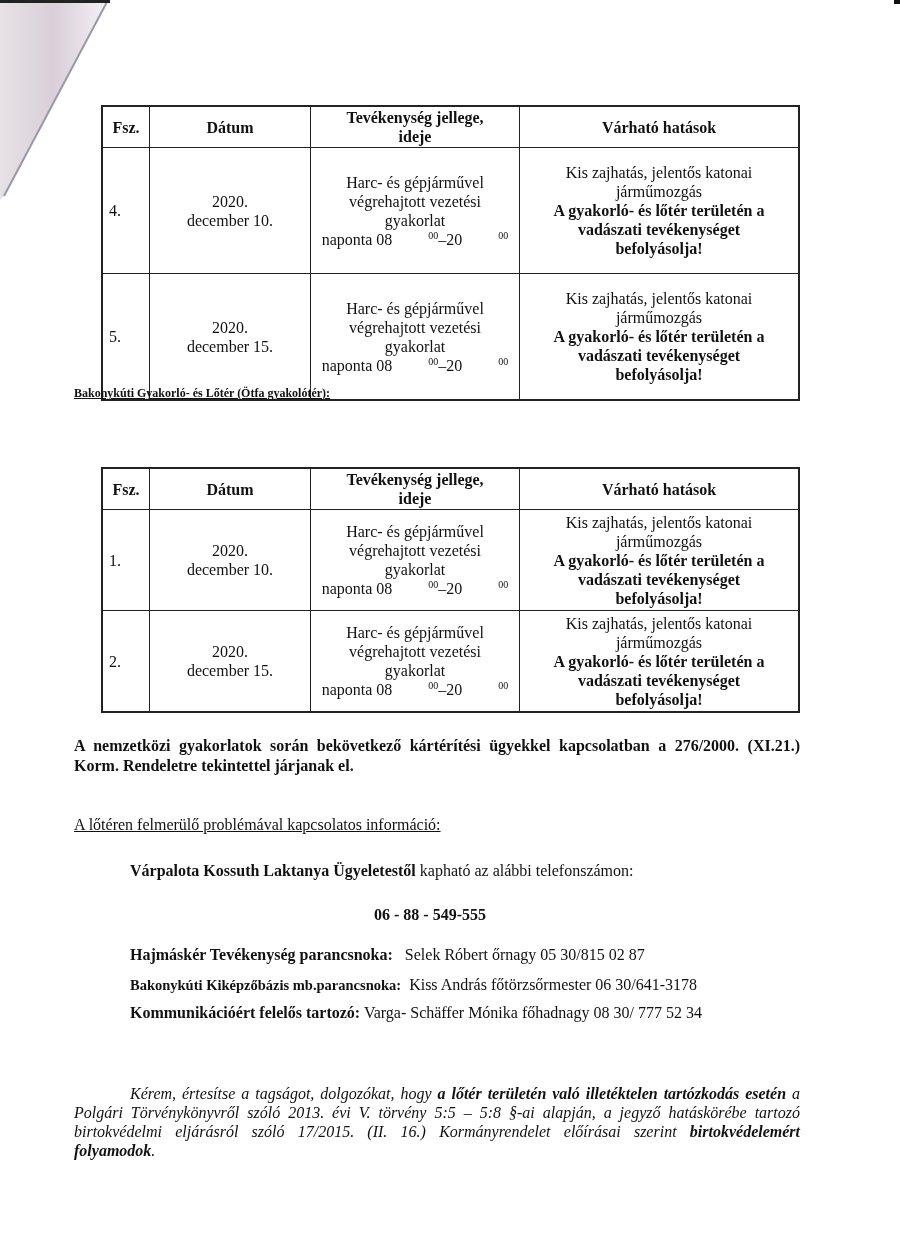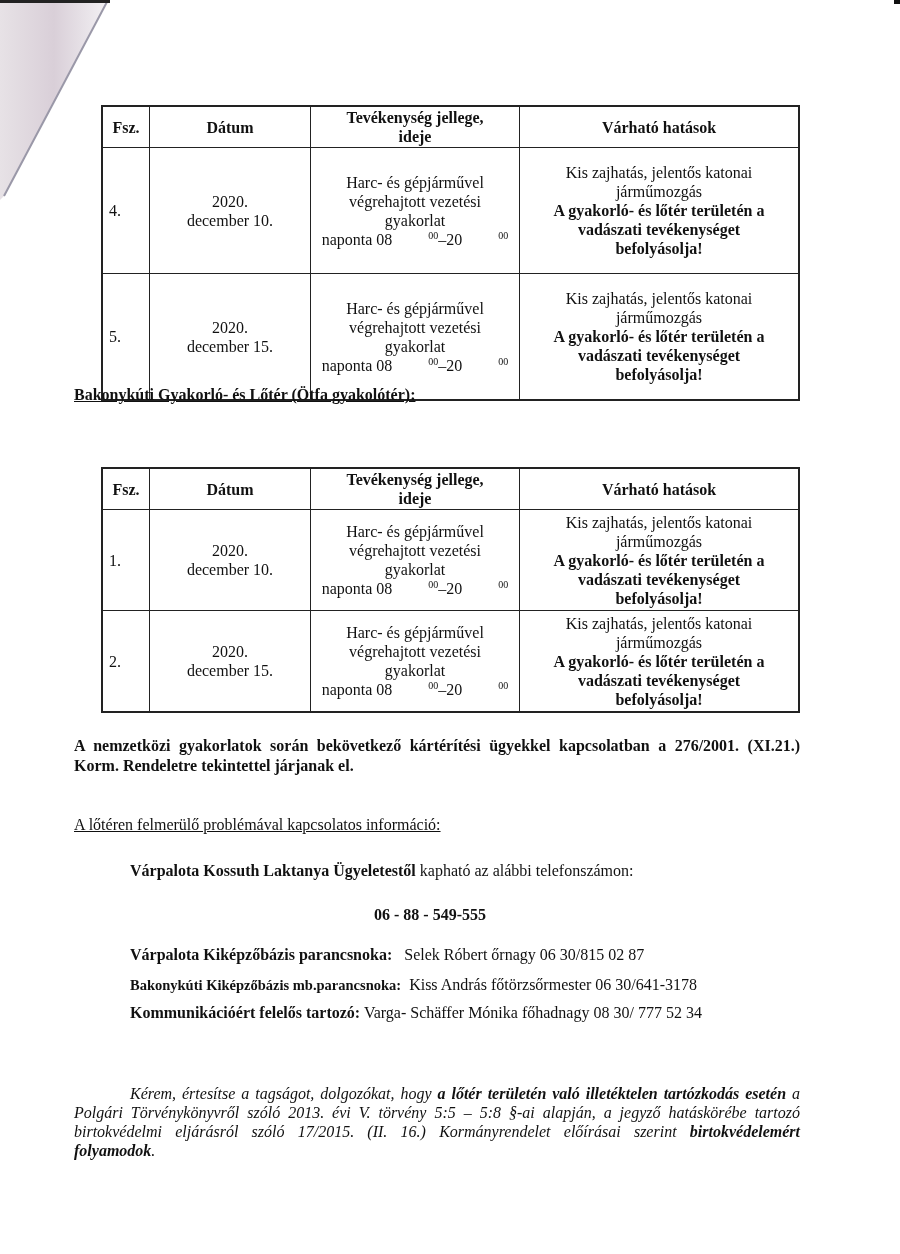--- a/index.html
+++ b/index.html
@@ -26,21 +26,21 @@
   table.sched td.num { text-align: left; padding-left: 6px; }
   .c1 { width: 38px; } .c2 { width: 152px; } .c3 { width: 200px; } .c4 { width: 270px; }
   .b { font-weight: bold; }
   sup { font-size: 10px; line-height: 0; vertical-align: 6px; padding-left: 36px; }
   .t1 { top: 66px; }
   .t1 td { height: 125px; }
   .t2 { top: 428px; }
   .t2 td { height: 100px; }
 
   .section-title {
-    position: absolute; left: 74px; top: 386px; font-size: 16px; font-weight: bold;
+    position: absolute; left: 74px; top: 386px; font-size: 12px; font-weight: bold;
     text-decoration: underline;
   }
   .para-bold {
     position: absolute; left: 74px; top: 736px; width: 726px; font-size: 16px; font-weight: bold;
     line-height: 20px; text-align: justify; text-align-last: left;
   }
   .info-title {
     position: absolute; left: 74px; top: 816px; font-size: 16px; text-decoration: underline;
   }
   .line { position: absolute; font-size: 16px; white-space: nowrap; }
@@ -113,23 +113,23 @@
   </tr>
   <tr>
     <td class="num">2.</td>
     <td><span>2020.</span><br><span>december 15.</span></td>
     <td><span>Harc- és gépjárművel</span><br><span>végrehajtott vezetési</span><br><span>gyakorlat</span><br><span>naponta 08</span><sup>00</sup><span>–20</span><sup>00</sup></td>
     <td><span>Kis zajhatás, jelentős katonai</span><br><span>járműmozgás</span><br><span class="b">A gyakorló- és lőtér területén a</span><br><span class="b">vadászati tevékenységet</span><br><span class="b">befolyásolja!</span></td>
   </tr>
 </tbody>
   </table>
 
-<div class="para-bold">A nemzetközi gyakorlatok során bekövetkező kártérítési ügyekkel kapcsolatban a 276/2001. (XI.21.) Korm. Rendeletre tekintettel járjanak el.</div>
+<div class="para-bold">A nemzetközi gyakorlatok során bekövetkező kártérítési ügyekkel kapcsolatban a 276/2000. (XI.21.) Korm. Rendeletre tekintettel járjanak el.</div>
 
 <div class="info-title">A lőtéren felmerülő problémával kapcsolatos információ:</div>
 
 <div class="line l-var"><b>Várpalota Kossuth Laktanya Ügyeletestől</b><span> kapható az alábbi telefonszámon:</span></div>
 <div class="line l-phone">06 - 88 - 549-555</div>
-<div class="line l-h"><b>Várpalota Kiképzőbázis parancsnoka:</b>&nbsp;&nbsp; <span>Selek Róbert őrnagy 06 30/815 02 87</span></div>
+<div class="line l-h"><b>Hajmáskér Tevékenység parancsnoka:</b>&nbsp;&nbsp; <span>Selek Róbert őrnagy 05 30/815 02 87</span></div>
 <div class="line l-bk"><b class="lbl">Bakonykúti Kiképzőbázis mb.parancsnoka:</b>&nbsp; <span>Kiss András főtörzsőrmester 06 30/641-3178</span></div>
 <div class="line l-k"><b>Kommunikációért felelős tartozó:</b> <span>Varga- Schäffer Mónika főhadnagy 08 30/ 777 52 34</span></div>
 
 <div class="closing"><span>Kérem, értesítse a tagságot, dolgozókat, hogy </span><b>a lőtér területén való illetéktelen tartózkodás esetén</b><span> a Polgári Törvénykönyvről szóló 2013. évi V. törvény 5:5 – 5:8 §-ai alapján, a jegyző hatáskörébe tartozó birtokvédelmi eljárásról szóló 17/2015. (II. 16.) Kormányrendelet előírásai szerint </span><b>birtokvédelemért folyamodok</b><span>.</span></div>
 
 </body></html>

